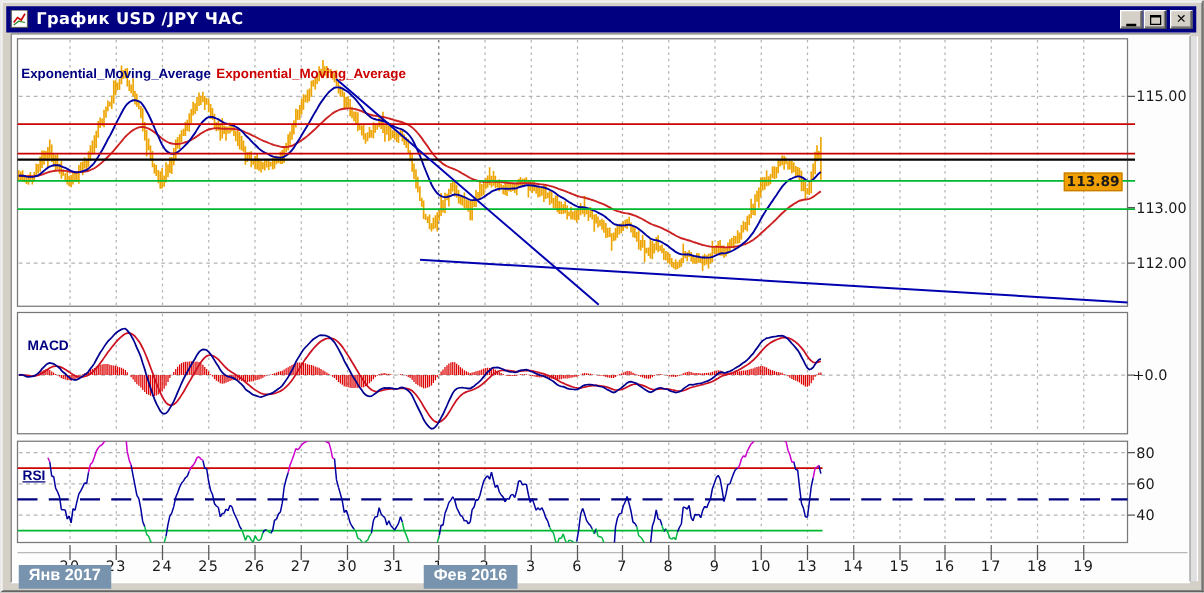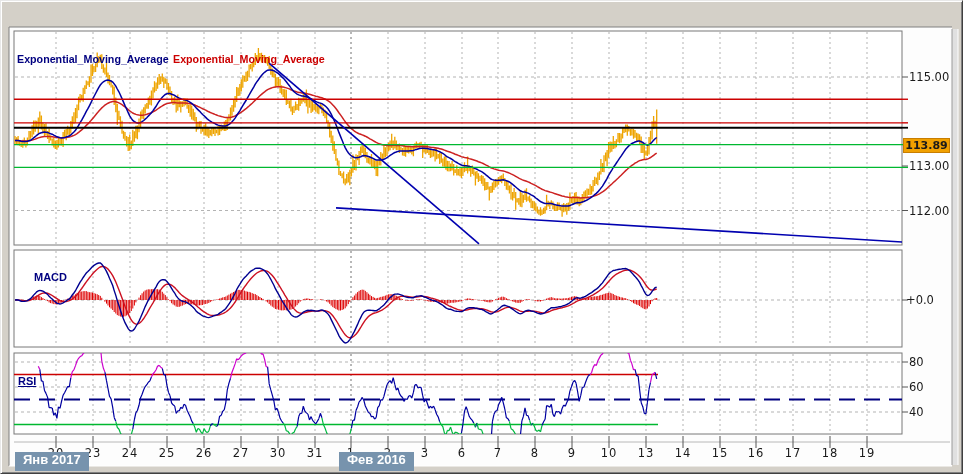--- a/index.html
+++ b/index.html
@@ -21,27 +21,27 @@
     box-shadow:inset -1px -1px 0 #808080;display:flex;align-items:center;justify-content:center;cursor:default;}
   .tb-btn.close{margin-left:3px;}
   .g-min{display:block;width:8px;height:2px;background:#000;margin-top:8px;}
   .g-max{display:block;width:9px;height:8px;border:1px solid #000;border-top-width:2px;background:transparent;}
   .g-close{font-size:10px;font-weight:bold;color:#000;line-height:13px;font-family:"DejaVu Sans",sans-serif;}
   svg#chart-svg{position:absolute;left:0;top:0;}
   .overlay{position:absolute;white-space:nowrap;margin-top:19px;}
   .legend-fast{left:16px;top:33px;color:#000080;font-size:10.7px;font-weight:bold;}
   .legend-slow{left:172px;top:33px;color:#cc0000;font-size:10.7px;font-weight:bold;}
   .pane-label{color:#000080;font-size:11px;font-weight:bold;}
-  .macd-label{left:33px;top:251px;}
+  .macd-label{left:21px;top:251px;}
   .rsi-label{left:17px;top:355px;text-decoration:underline;}
   .month-badge{top:432px;height:19px;background:#7793ad;color:#ffffff;font-size:13px;font-weight:bold;
     line-height:16px;padding:0 8px;}
   .badge-jan{left:14px;}
   .badge-feb{left:338px;}
-  .price-box{left:902px;top:118px;width:47px;height:15px;background:#f0a000;border:1px solid #c87d00;
+  .price-box{left:850px;top:118px;width:47px;height:15px;background:#f0a000;border:1px solid #c87d00;
     color:#1a1a1a;font-size:11px;font-weight:bold;text-align:center;line-height:13px;
     font-family:"DejaVu Sans",sans-serif;}
 </style>
 </head>
 <body>
 
 <div class="window">
 
   <svg id="chart-svg" width="963" height="474">
     <defs>
@@ -242,20 +242,41 @@
         <text x="908" y="415" font-size="11.5" fill="#1a1a1a" font-family="DejaVu Sans, Liberation Sans, sans-serif">40</text>
       </g>
     <text id="macd-zero-label" x="905" y="303" font-size="11.5" fill="#1a1a1a" font-family="DejaVu Sans, Liberation Sans, sans-serif">+0.0</text>
     <g id="scrollbar">
         <rect x="951" y="28" width="6" height="436" fill="#e0e0e0"></rect>
         <line x1="951" y1="28" x2="951" y2="464" stroke="#9a9a9a"></line>
         <line x1="957" y1="28" x2="957" y2="464" stroke="#ffffff"></line>
       </g>
   </svg>
 
+  <div class="titlebar">
+    <span class="app-icon">
+      <svg width="16" height="15" viewBox="0 0 16 15">
+        <rect x="1" y="0" width="13" height="14" fill="#ffffff" stroke="#5a5a5a"></rect>
+        <polyline points="3,10 6,6 9,8 12,3" fill="none" stroke="#cc0000" stroke-width="1.3"></polyline>
+        <polyline points="3,12 7,9 12,10" fill="none" stroke="#2a8a2a" stroke-width="1"></polyline>
+      </svg>
+    </span>
+    <span class="title-text">График USD /JPY ЧАС</span>
+    <span class="controls">
+      <button class="tb-btn">
+          <span class="g-min"></span>
+        </button>
+      <button class="tb-btn">
+          <span class="g-max"></span>
+        </button>
+      <button class="tb-btn close">
+          <span class="g-close">✕</span>
+        </button>
+    </span>
+  </div>
 
   <div class="overlay legend-fast">Exponential_Moving_Average</div>
   <div class="overlay legend-slow">Exponential_Moving_Average</div>
   <div class="overlay pane-label macd-label">MACD</div>
   <div class="overlay pane-label rsi-label">RSI</div>
   <div class="overlay month-badge badge-jan">Янв 2017</div>
   <div class="overlay month-badge badge-feb">Фев 2016</div>
   <div class="overlay price-box">113.89</div>
 
 </div>

